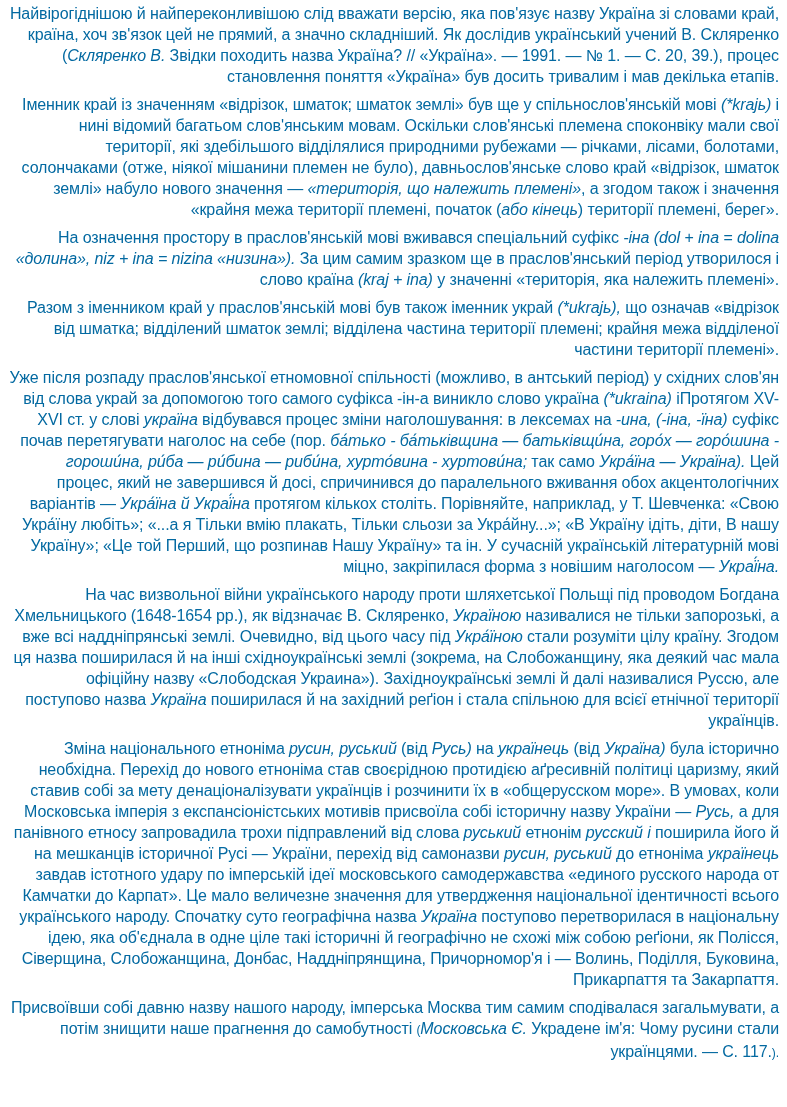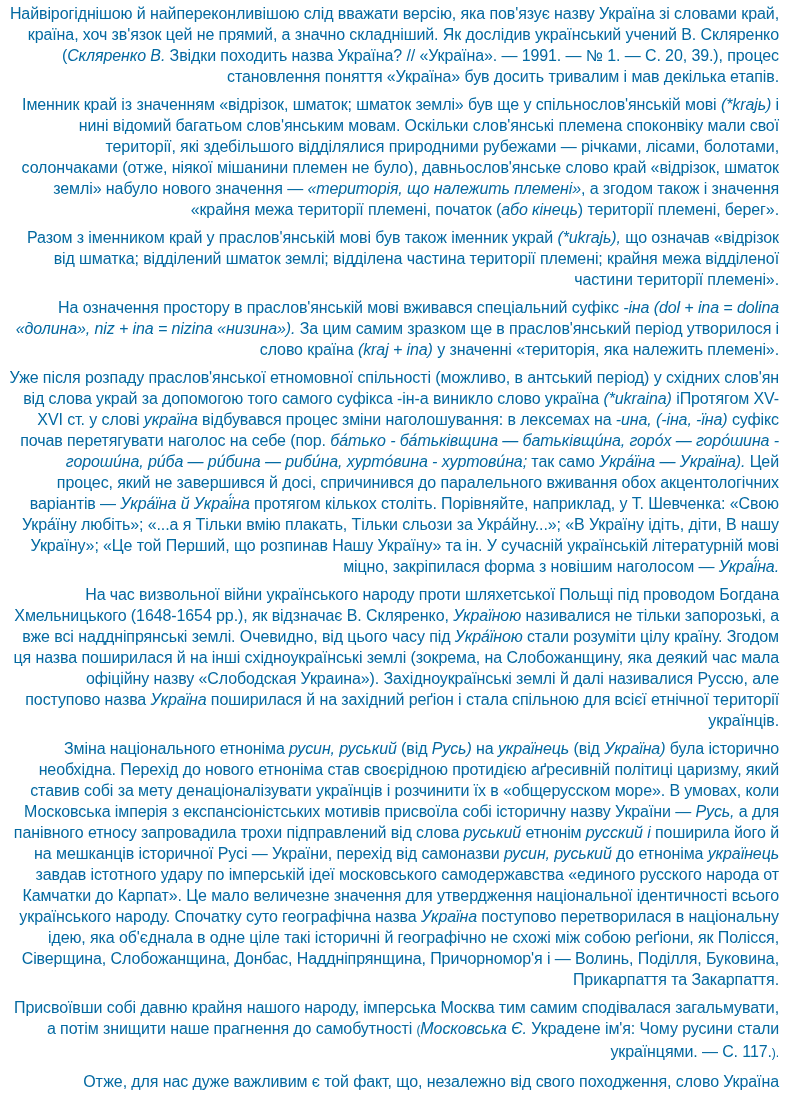--- a/index.html
+++ b/index.html
@@ -29,21 +29,20 @@
   .it { font-style: italic; }
   .sm { font-size: 12px; }
 </style>
 </head>
 <body>
 
 <main class="doc">
   <div id="paragraphs">
       <p><span>Найвірогіднішою й найпереконливішою слід вважати версію, яка пов'язує назву Україна зі словами край, країна, хоч зв'язок цей не прямий, а значно складніший. Як дослідив український учений В. Скляренко (</span><span class="it">Скляренко В.</span><span> Звідки походить назва Україна? // «Україна». — 1991. — № 1. — С. 20, 39.), процес становлення поняття «Україна» був досить тривалим і мав декілька етапів.</span></p>
       <p><span>Іменник край із значенням «відрізок, шматок; шматок землі» був ще у спільнослов'янській мові </span><span class="it">(*krajь)</span><span> і нині відомий багатьом слов'янським мовам. Оскільки слов'янські племена споконвіку мали свої території, які здебільшого відділялися природними рубежами — річками, лісами, болотами, солончаками (отже, ніякої мішанини племен не було), давньослов'янське слово край «відрізок, шматок землі» набуло нового значення — </span><span class="it">«територія, що належить племені»</span><span>, а згодом також і значення «крайня межа території племені, початок (</span><span class="it">або кінець</span><span>) території племені, берег».</span></p>
+      <p><span>На означення простору в праслов'янській мові вживався спеціальний суфікс </span><span class="it">-іна (dol + ina = dolina «долина», niz + ina = nizina «низина»).</span><span> За цим самим зразком ще в праслов'янський період утворилося і слово країна </span><span class="it">(kraj + ina)</span><span> у значенні «територія, яка належить племені».</span></p>
       <p><span>Разом з іменником край у праслов'янській мові був також іменник украй </span><span class="it">(*ukrajь),</span><span> що означав «відрізок від шматка; відділений шматок землі; відділена частина території племені; крайня межа відділеної частини території племені».</span></p>
-      <p><span>На означення простору в праслов'янській мові вживався спеціальний суфікс </span><span class="it">-іна (dol + ina = dolina «долина», niz + ina = nizina «низина»).</span><span> За цим самим зразком ще в праслов'янський період утворилося і слово країна </span><span class="it">(kraj + ina)</span><span> у значенні «територія, яка належить племені».</span></p>
       <p><span>Уже після розпаду праслов'янської етномовної спільності (можливо, в антський період) у східних слов'ян від слова украй за допомогою того самого суфікса -ін-а виникло слово україна </span><span class="it">(*ukraina)</span><span> іПротягом XV-XVI ст. у слові </span><span class="it">україна</span><span> відбувався процес зміни наголошування: в лексемах на </span><span class="it">-ина, (-іна, -їна)</span><span> суфікс почав перетягувати наголос на себе (пор. </span><span class="it">ба́тько - ба́тьківщина — батьківщи́на, горо́х — горо́шина - гороши́на, ри́ба — ри́бина — риби́на, хурто́вина - хуртови́на;</span><span> так само </span><span class="it">Укра́їна — Україна).</span><span> Цей процес, який не завершився й досі, спричинився до паралельного вживання обох акцентологічних варіантів — </span><span class="it">Укра́їна й Украї́на</span><span> протягом кількох століть. Порівняйте, наприклад, у Т. Шевченка: «Свою Укра́їну любіть»; «...а я Тільки вмію плакать, Тільки сльози за Укра́йну...»; «В Україну ідіть, діти, В нашу Україну»; «Це той Перший, що розпинав Нашу Україну» та ін. У сучасній українській літературній мові міцно, закріпилася форма з новішим наголосом — </span><span class="it">Украї́на.</span></p>
       <p><span>На час визвольної війни українського народу проти шляхетської Польщі під проводом Богдана Хмельницького (1648-1654 рр.), як відзначає В. Скляренко, </span><span class="it">Україною</span><span> називалися не тільки запорозькі, а вже всі наддніпрянські землі. Очевидно, від цього часу під </span><span class="it">Укра́їною</span><span> стали розуміти цілу країну. Згодом ця назва поширилася й на інші східноукраїнські землі (зокрема, на Слобожанщину, яка деякий час мала офіційну назву «Слободская Украина»). Західноукраїнські землі й далі називалися Руссю, але поступово назва </span><span class="it">Україна</span><span> поширилася й на західний реґіон і стала спільною для всієї етнічної території українців.</span></p>
       <p><span>Зміна національного етноніма </span><span class="it">русин, руський</span><span> (від </span><span class="it">Русь)</span><span> на </span><span class="it">українець</span><span> (від </span><span class="it">Україна)</span><span> була історично необхідна. Перехід до нового етноніма став своєрідною протидією аґресивній політиці царизму, який ставив собі за мету денаціоналізувати українців і розчинити їх в «общерусском море». В умовах, коли Московська імперія з експансіоністських мотивів присвоїла собі історичну назву України — </span><span class="it">Русь,</span><span> а для панівного етносу запровадила трохи підправлений від слова </span><span class="it">руський</span><span> етнонім </span><span class="it">русский і</span><span> поширила його й на мешканців історичної Русі — України, перехід від самоназви </span><span class="it">русин, руський</span><span> до етноніма </span><span class="it">українець</span><span> завдав істотного удару по імперській ідеї московського самодержавства «единого русского народа от Камчатки до Карпат». Це мало величезне значення для утвердження національної ідентичності всього українського народу. Спочатку суто географічна назва </span><span class="it">Україна</span><span> поступово перетворилася в національну ідею, яка об'єднала в одне ціле такі історичні й географічно не схожі між собою реґіони, як Полісся, Сіверщина, Слобожанщина, Донбас, Наддніпрянщина, Причорномор'я і — Волинь, Поділля, Буковина, Прикарпаття та Закарпаття.</span></p>
-      <p><span>Присвоївши собі давню крайня нашого народу, імперська Москва тим самим сподівалася загальмувати, а потім знищити наше прагнення до самобутності </span><span class="sm">(</span><span class="it">Московська Є.</span><span> Украдене ім'я: Чому русини стали українцями. — С. 117.</span><span class="sm">).</span></p>
-      <p><span>Отже, для нас дуже важливим є той факт, що, незалежно від свого походження, слово Україна</span></p>
+      <p><span>Присвоївши собі давню назву нашого народу, імперська Москва тим самим сподівалася загальмувати, а потім знищити наше прагнення до самобутності </span><span class="sm">(</span><span class="it">Московська Є.</span><span> Украдене ім'я: Чому русини стали українцями. — С. 117.</span><span class="sm">).</span></p>
     </div>
 </main>
 
 </body></html>

